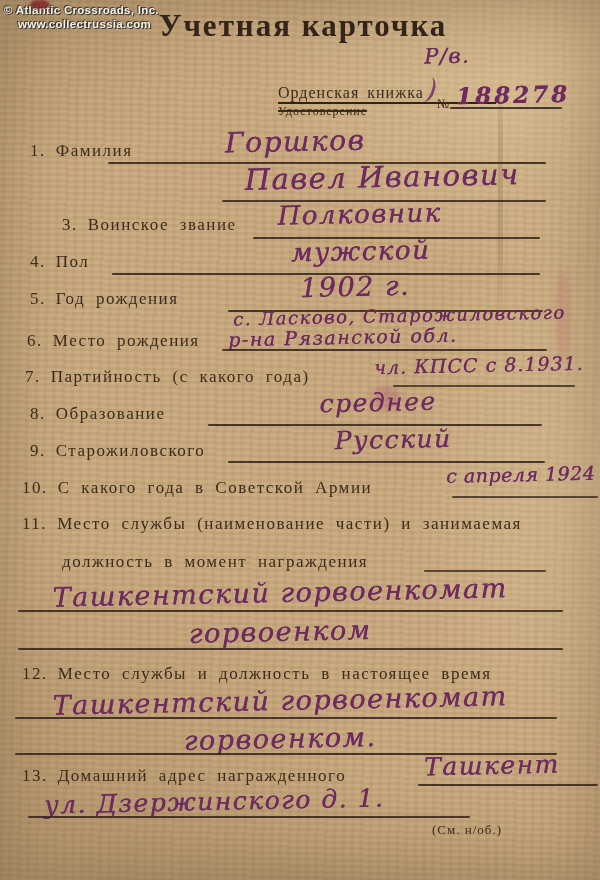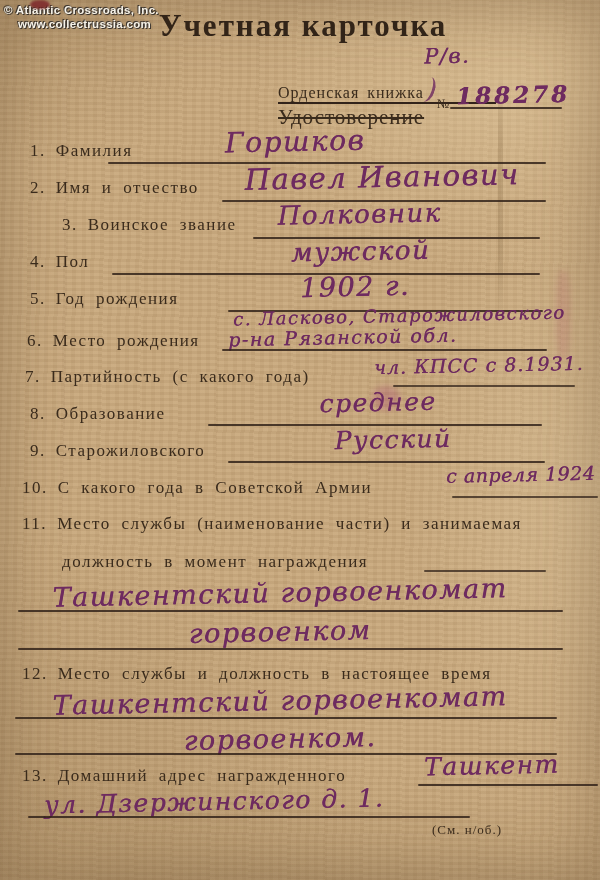--- a/index.html
+++ b/index.html
@@ -34,21 +34,21 @@
   .center{text-align:center;}
   .ul{position:absolute;height:2px;background:var(--line);opacity:.85;border-radius:1px;}
   .ul.thin{height:1.5px;opacity:.75;}
   .watermark{
     font-family:"Liberation Sans", sans-serif;font-weight:bold;font-size:11.5px;
     color:#f7f3e9;line-height:1.25;letter-spacing:.3px;
     text-shadow:0 0 2px #47413a,1px 1px 0 #3b342d,-1px -1px 0 #3b342d;
   }
   .watermark .wm2{padding-left:14px;display:block;}
   .doctype{font-size:16px;letter-spacing:1px;word-spacing:3px;border-bottom:2px solid var(--line);padding-right:72px;}
-  .struck{font-size:21px;letter-spacing:1px;text-decoration:line-through;text-decoration-thickness:2px;}
+  .struck{font-size:12px;letter-spacing:1px;text-decoration:line-through;text-decoration-thickness:2px;}
   .numsign{font-size:13px;}
   .ordnum{font-size:23px;font-weight:bold;letter-spacing:3px;}
   .footer-note{font-size:13px;letter-spacing:1px;}
   .stain{position:absolute;border-radius:50%;pointer-events:none;}
   .crease{position:absolute;pointer-events:none;
     background:linear-gradient(to bottom, transparent, rgba(118,90,54,.22) 30%, rgba(118,90,54,.22) 70%, transparent);}
 </style>
 </head>
 <body>
 
@@ -73,23 +73,20 @@
   <div class="abs hw ordnum" style="left:456px;top:82px;">188278</div>
   <div class="ul" style="left:450px;top:107px;width:112px;"></div>
   <div class="abs" style="left:419px;top:76px;width:13px;height:26px;border-right:3px solid var(--pen);border-radius:50%;transform:rotate(18deg);opacity:.8;"></div>
 
   <div class="abs printed" style="left:30px;top:141px;">
     <span class="num">1.</span><span>Фамилия</span>
   </div>
   <div class="abs hw center" style="left:150px;top:126px;width:290px;font-size:28px;">Горшков</div>
   <div class="ul" style="left:108px;top:162px;width:438px;"></div>
 
-  <div class="abs printed" style="left:30px;top:178px;">
-    <span class="num">2.</span><span>Имя и отчество</span>
-  </div>
   <div class="abs hw center" style="left:222px;top:161px;width:320px;font-size:29px;">Павел Иванович</div>
   <div class="ul" style="left:222px;top:200px;width:324px;"></div>
 
   <div class="abs printed" style="left:30px;top:215px;margin-left:32px;">
     <span class="num">3.</span><span>Воинское звание</span>
   </div>
   <div class="abs hw center" style="left:262px;top:200px;width:195px;font-size:26px;">Полковник</div>
   <div class="ul" style="left:253px;top:237px;width:287px;"></div>
 
   <div class="abs printed" style="left:30px;top:252px;">

